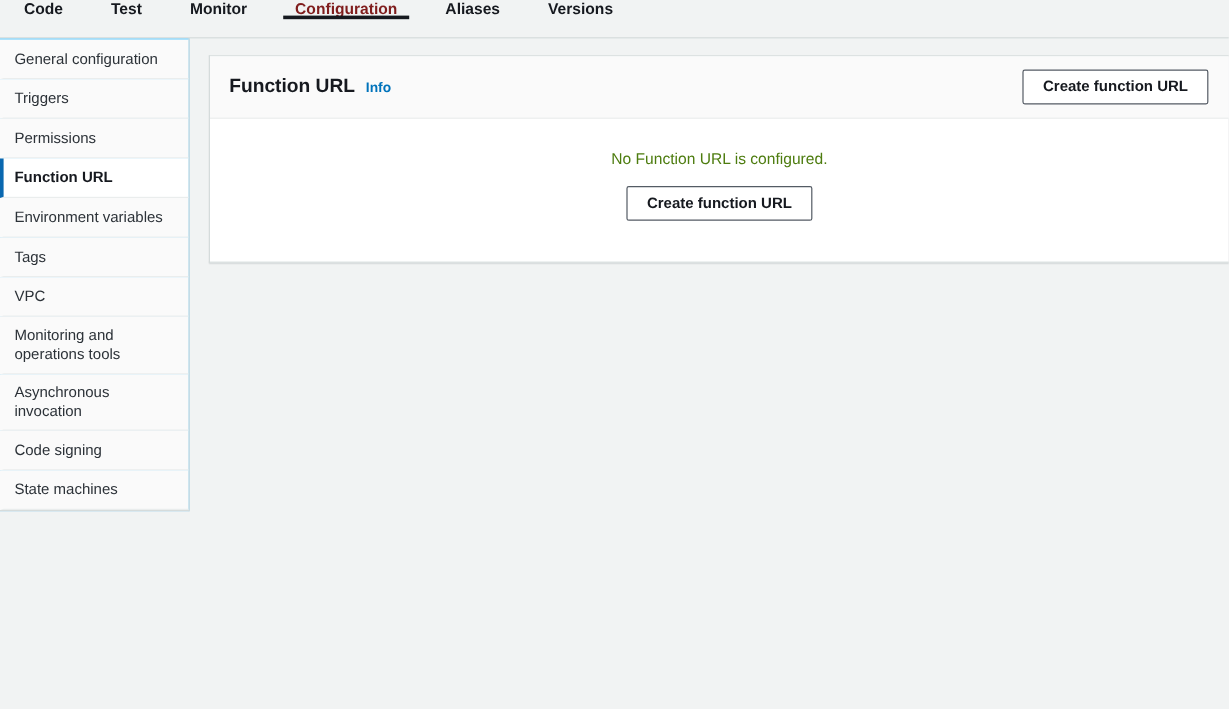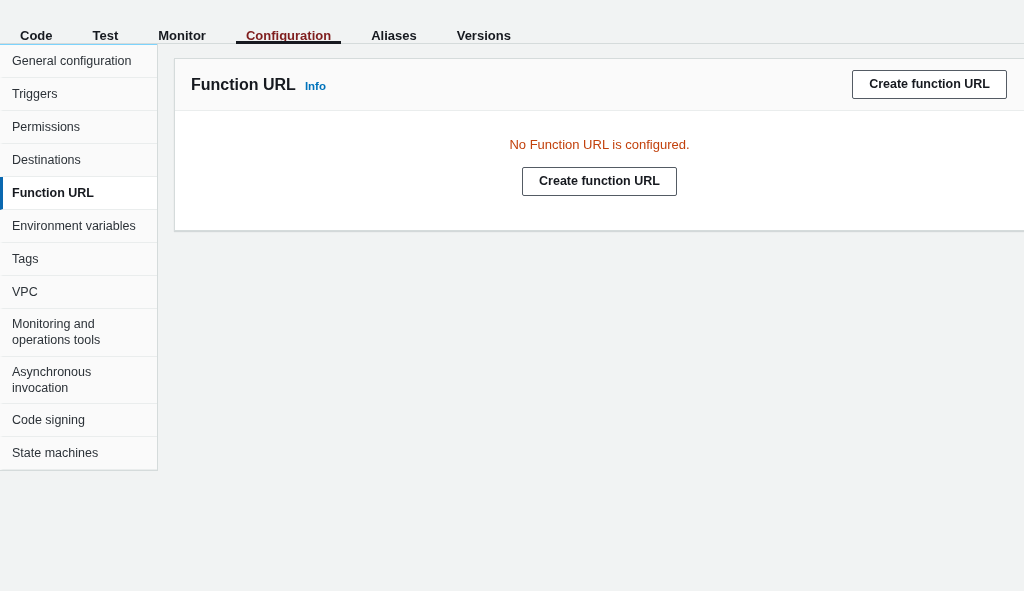--- a/index.html
+++ b/index.html
@@ -11,25 +11,25 @@
     height: 591px;
     background: #f1f3f3;
     font-family: "Liberation Sans", sans-serif;
     font-size: 13px;
     color: #16191f;
     overflow: hidden;
   }
 
   
   .tabbar {
-    height: 44px;
+    height: 32px;
     background: #f1f3f3;
     border-bottom: 1px solid #d5dbdb;
     display: flex;
-    align-items: flex-end;
+    align-items: flex-start;
     padding-left: 0px;
     box-sizing: border-box;
   }
   .tab {
     display: flex;
     align-items: center;
     justify-content: center;
     padding: 0 20px;
     font-size: 13px;
     font-weight: bold;
@@ -156,42 +156,41 @@
     text-align: center;
   }
   .empty-title {
     font-size: 13px;
     font-weight: bold;
     color: #16191f;
     margin-bottom: 11px;
   }
   .empty-desc {
     font-size: 13px;
-    color: #c2410c;
+    color: #4d7c0f;
     margin-bottom: 15px;
   }
 </style>
 </head>
 <body>
 
 <div class="tabbar">
     <div class="tab">Code</div>
     <div class="tab">Test</div>
     <div class="tab">Monitor</div>
     <div class="tab active">Configuration</div>
     <div class="tab">Aliases</div>
     <div class="tab">Versions</div>
   </div>
 
 <div class="layout">
   <div class="sidebar">
       <div class="side-item">General configuration</div>
       <div class="side-item">Triggers</div>
       <div class="side-item">Permissions</div>
-      <div class="side-item">Destinations</div>
       <div class="side-item selected">Function URL</div>
       <div class="side-item">Environment variables</div>
       <div class="side-item">Tags</div>
       <div class="side-item">VPC</div>
       <div class="side-item">Monitoring and operations tools</div>
       <div class="side-item">Asynchronous invocation</div>
       <div class="side-item">Code signing</div>
       <div class="side-item">State machines</div>
     </div>
   <div class="main">

